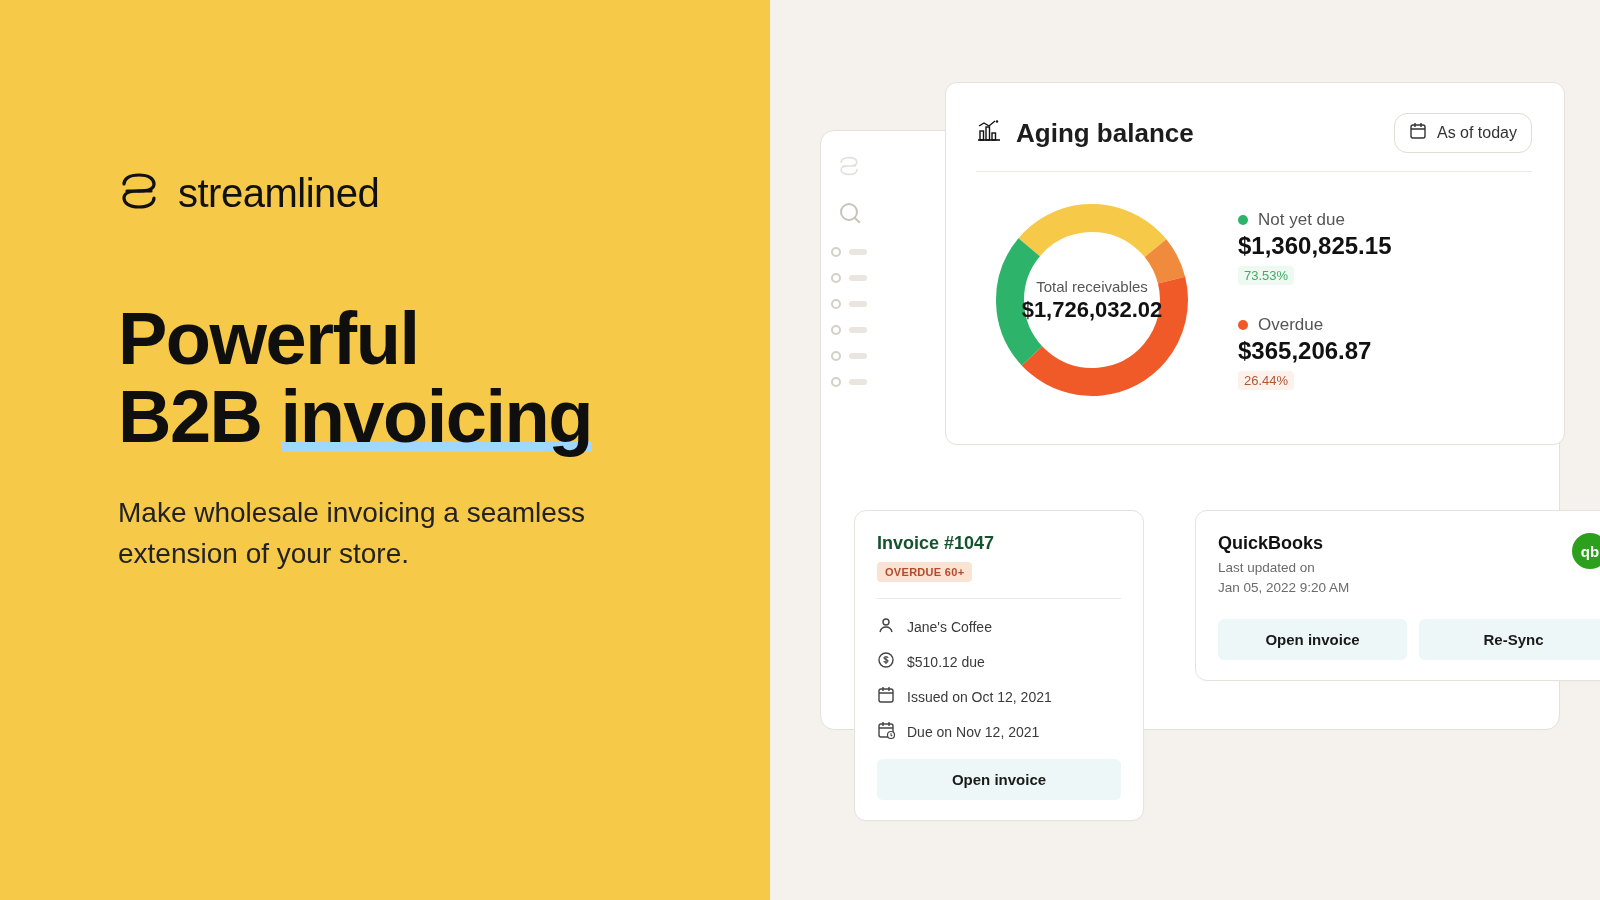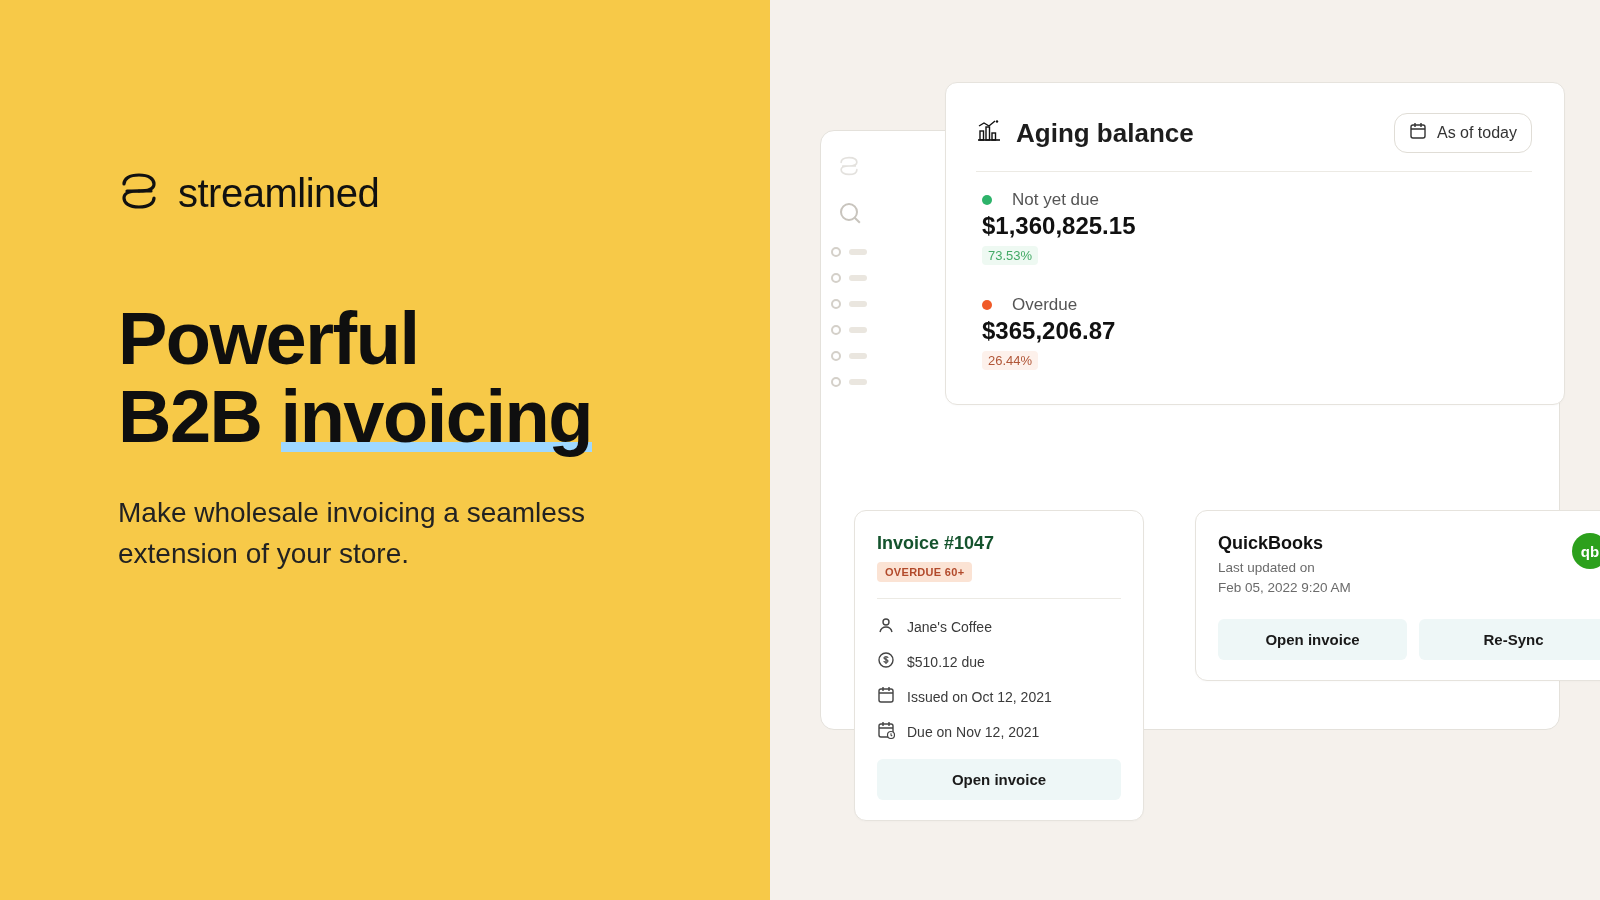--- a/index.html
+++ b/index.html
@@ -61,21 +61,21 @@
   .aging-body { display:flex; align-items:center; gap: 36px; padding-left: 6px;}
   .donut-wrap { position: relative; width: 220px; height: 220px; }
   .donut-center {
     position:absolute; inset:0; display:flex; flex-direction:column; align-items:center; justify-content:center; text-align:center;
   }
   .donut-label { font-size: 15px; color:#555; }
   .donut-value { font-size: 22px; font-weight: 700; color:#111; margin-top: 2px; }
 
   .legend { display:flex; flex-direction:column; gap: 30px; }
   .legend-item { }
-  .legend-row1 { display:flex; align-items:center; gap:20px; font-size:17px; color:#555; }
+  .legend-row1 { display:flex; align-items:center; gap:10px; font-size:17px; color:#555; }
   .legend-dot { width:10px; height:10px; border-radius:50%; }
   .legend-amount { font-size: 24px; font-weight:700; color:#111; margin-top:2px; }
   .legend-pct { display:inline-block; margin-top:6px; font-size:13px; color:#4a6; background:#eef9f2; padding:2px 6px; border-radius:4px; }
   .legend-pct.bad { color:#b05637; background:#fdf1eb; }
 
   
   .invoice {
     left: 84px; top: 510px; width: 290px; padding: 22px 22px 20px 22px;
   }
   .invoice h3 { font-size: 18px; font-weight:700; color:#14532d; }
@@ -188,20 +188,35 @@
             <svg class="cal-ico" viewBox="0 0 18 18">
                 <rect x="2" y="3" width="14" height="13" rx="2" fill="none" stroke="#333" stroke-width="1.4"></rect>
                 <path d="M2 7h14M6 1v4M12 1v4" stroke="#333" stroke-width="1.4"></path>
               </svg>
           </span>
           <span>As of today</span>
         </button>
       </div>
 
       <div class="aging-body">
+        <div class="donut-wrap">
+          <svg width="220" height="220" viewBox="0 0 220 220">
+            <g transform="translate(110,110) rotate(-140)">
+
+              <circle r="82" fill="none" stroke="#f7c948" stroke-width="28" stroke-dasharray="144 371" stroke-dashoffset="0"></circle>
+              <circle r="82" fill="none" stroke="#f08a3c" stroke-width="28" stroke-dasharray="36 479" stroke-dashoffset="-144"></circle>
+              <circle r="82" fill="none" stroke="#f05a28" stroke-width="28" stroke-dasharray="216 299" stroke-dashoffset="-180"></circle>
+              <circle r="82" fill="none" stroke="#2db36a" stroke-width="28" stroke-dasharray="119 396" stroke-dashoffset="-396"></circle>
+            </g>
+          </svg>
+          <div class="donut-center">
+            <span class="donut-label">Total receivables</span>
+            <span class="donut-value">$1,726,032.02</span>
+          </div>
+        </div>
 
         <div class="legend">
           <div class="legend-item">
             <div class="legend-row1">
               <span class="legend-dot" style="background:#2db36a"></span>
               <span>Not yet due</span>
             </div>
             <div class="legend-amount">$1,360,825.15</div>
             <span class="legend-pct">73.53%</span>
           </div>
@@ -253,21 +268,21 @@
       </div>
       <button class="btn">Open invoice</button>
     </div>
 
     <div class="card qb">
       <div class="qb-head">
         <div>
           <h3>QuickBooks</h3>
           <div class="qb-sub">
             <span>Last updated on</span><br>
-            <span>Feb 05, 2022 9:20 AM</span>
+            <span>Jan 05, 2022 9:20 AM</span>
           </div>
         </div>
         <div class="qb-icon">qb</div>
       </div>
       <div class="qb-btns">
         <button class="btn">Open invoice</button>
         <button class="btn">Re-Sync</button>
       </div>
     </div>
 

